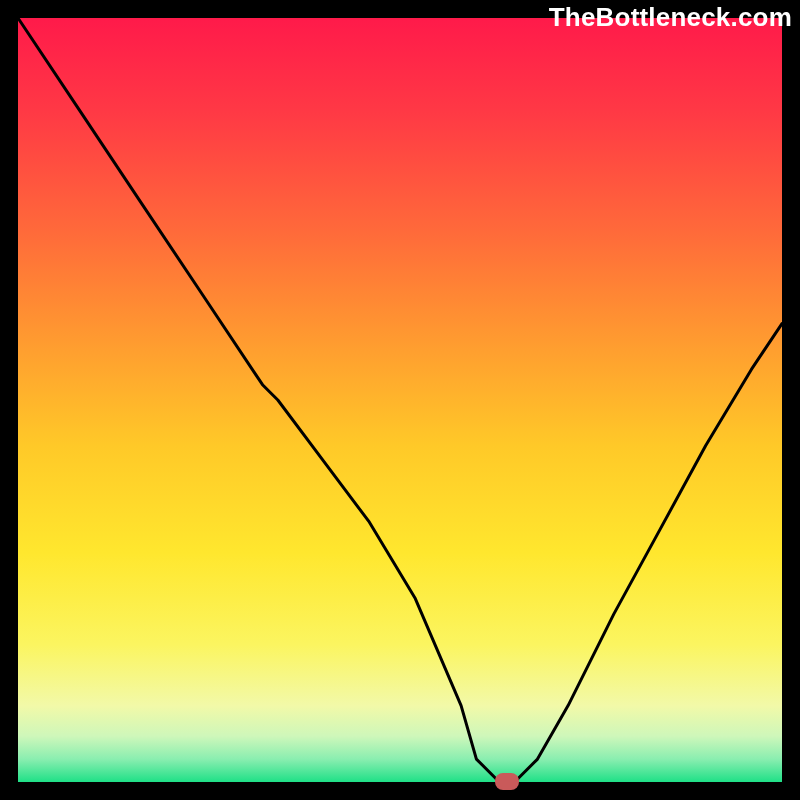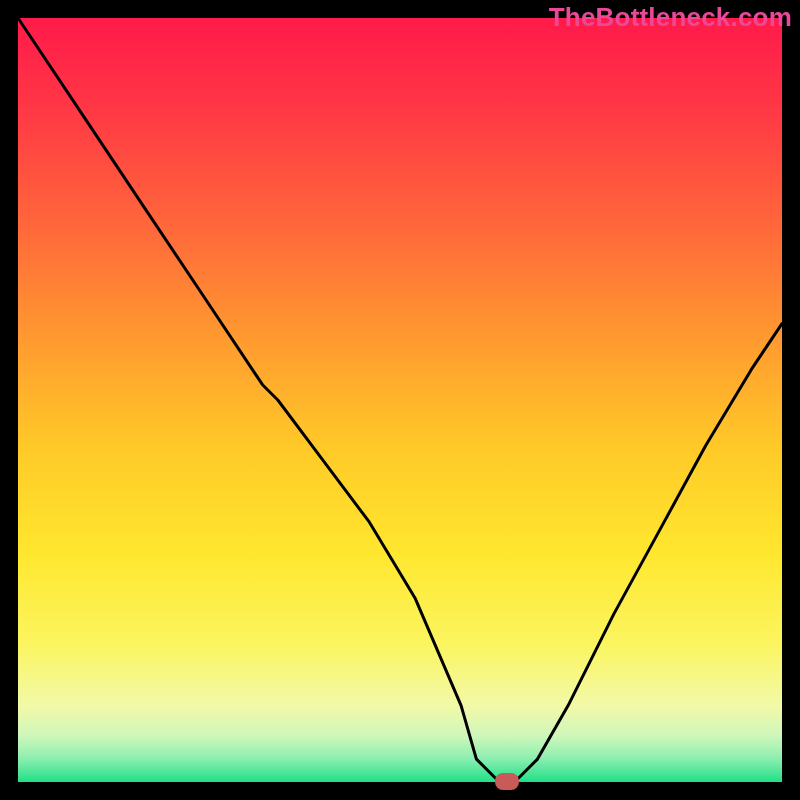--- a/index.html
+++ b/index.html
@@ -18,21 +18,21 @@
   svg {
     display: block;
   }
   .watermark {
     position: absolute;
     top: 2px;
     right: 8px;
     font-family: Arial, Helvetica, sans-serif;
     font-size: 26px;
     font-weight: 600;
-    color: #ec4899;
+    color: #ffffff;
     letter-spacing: 0.2px;
   }
 </style>
 </head>
 <body>
 
 <div class="chart-container">
   <svg id="chart-svg" width="800" height="800" viewBox="0 0 800 800">
     <defs>
       <linearGradient id="bg-grad" x1="0" y1="0" x2="0" y2="1">

